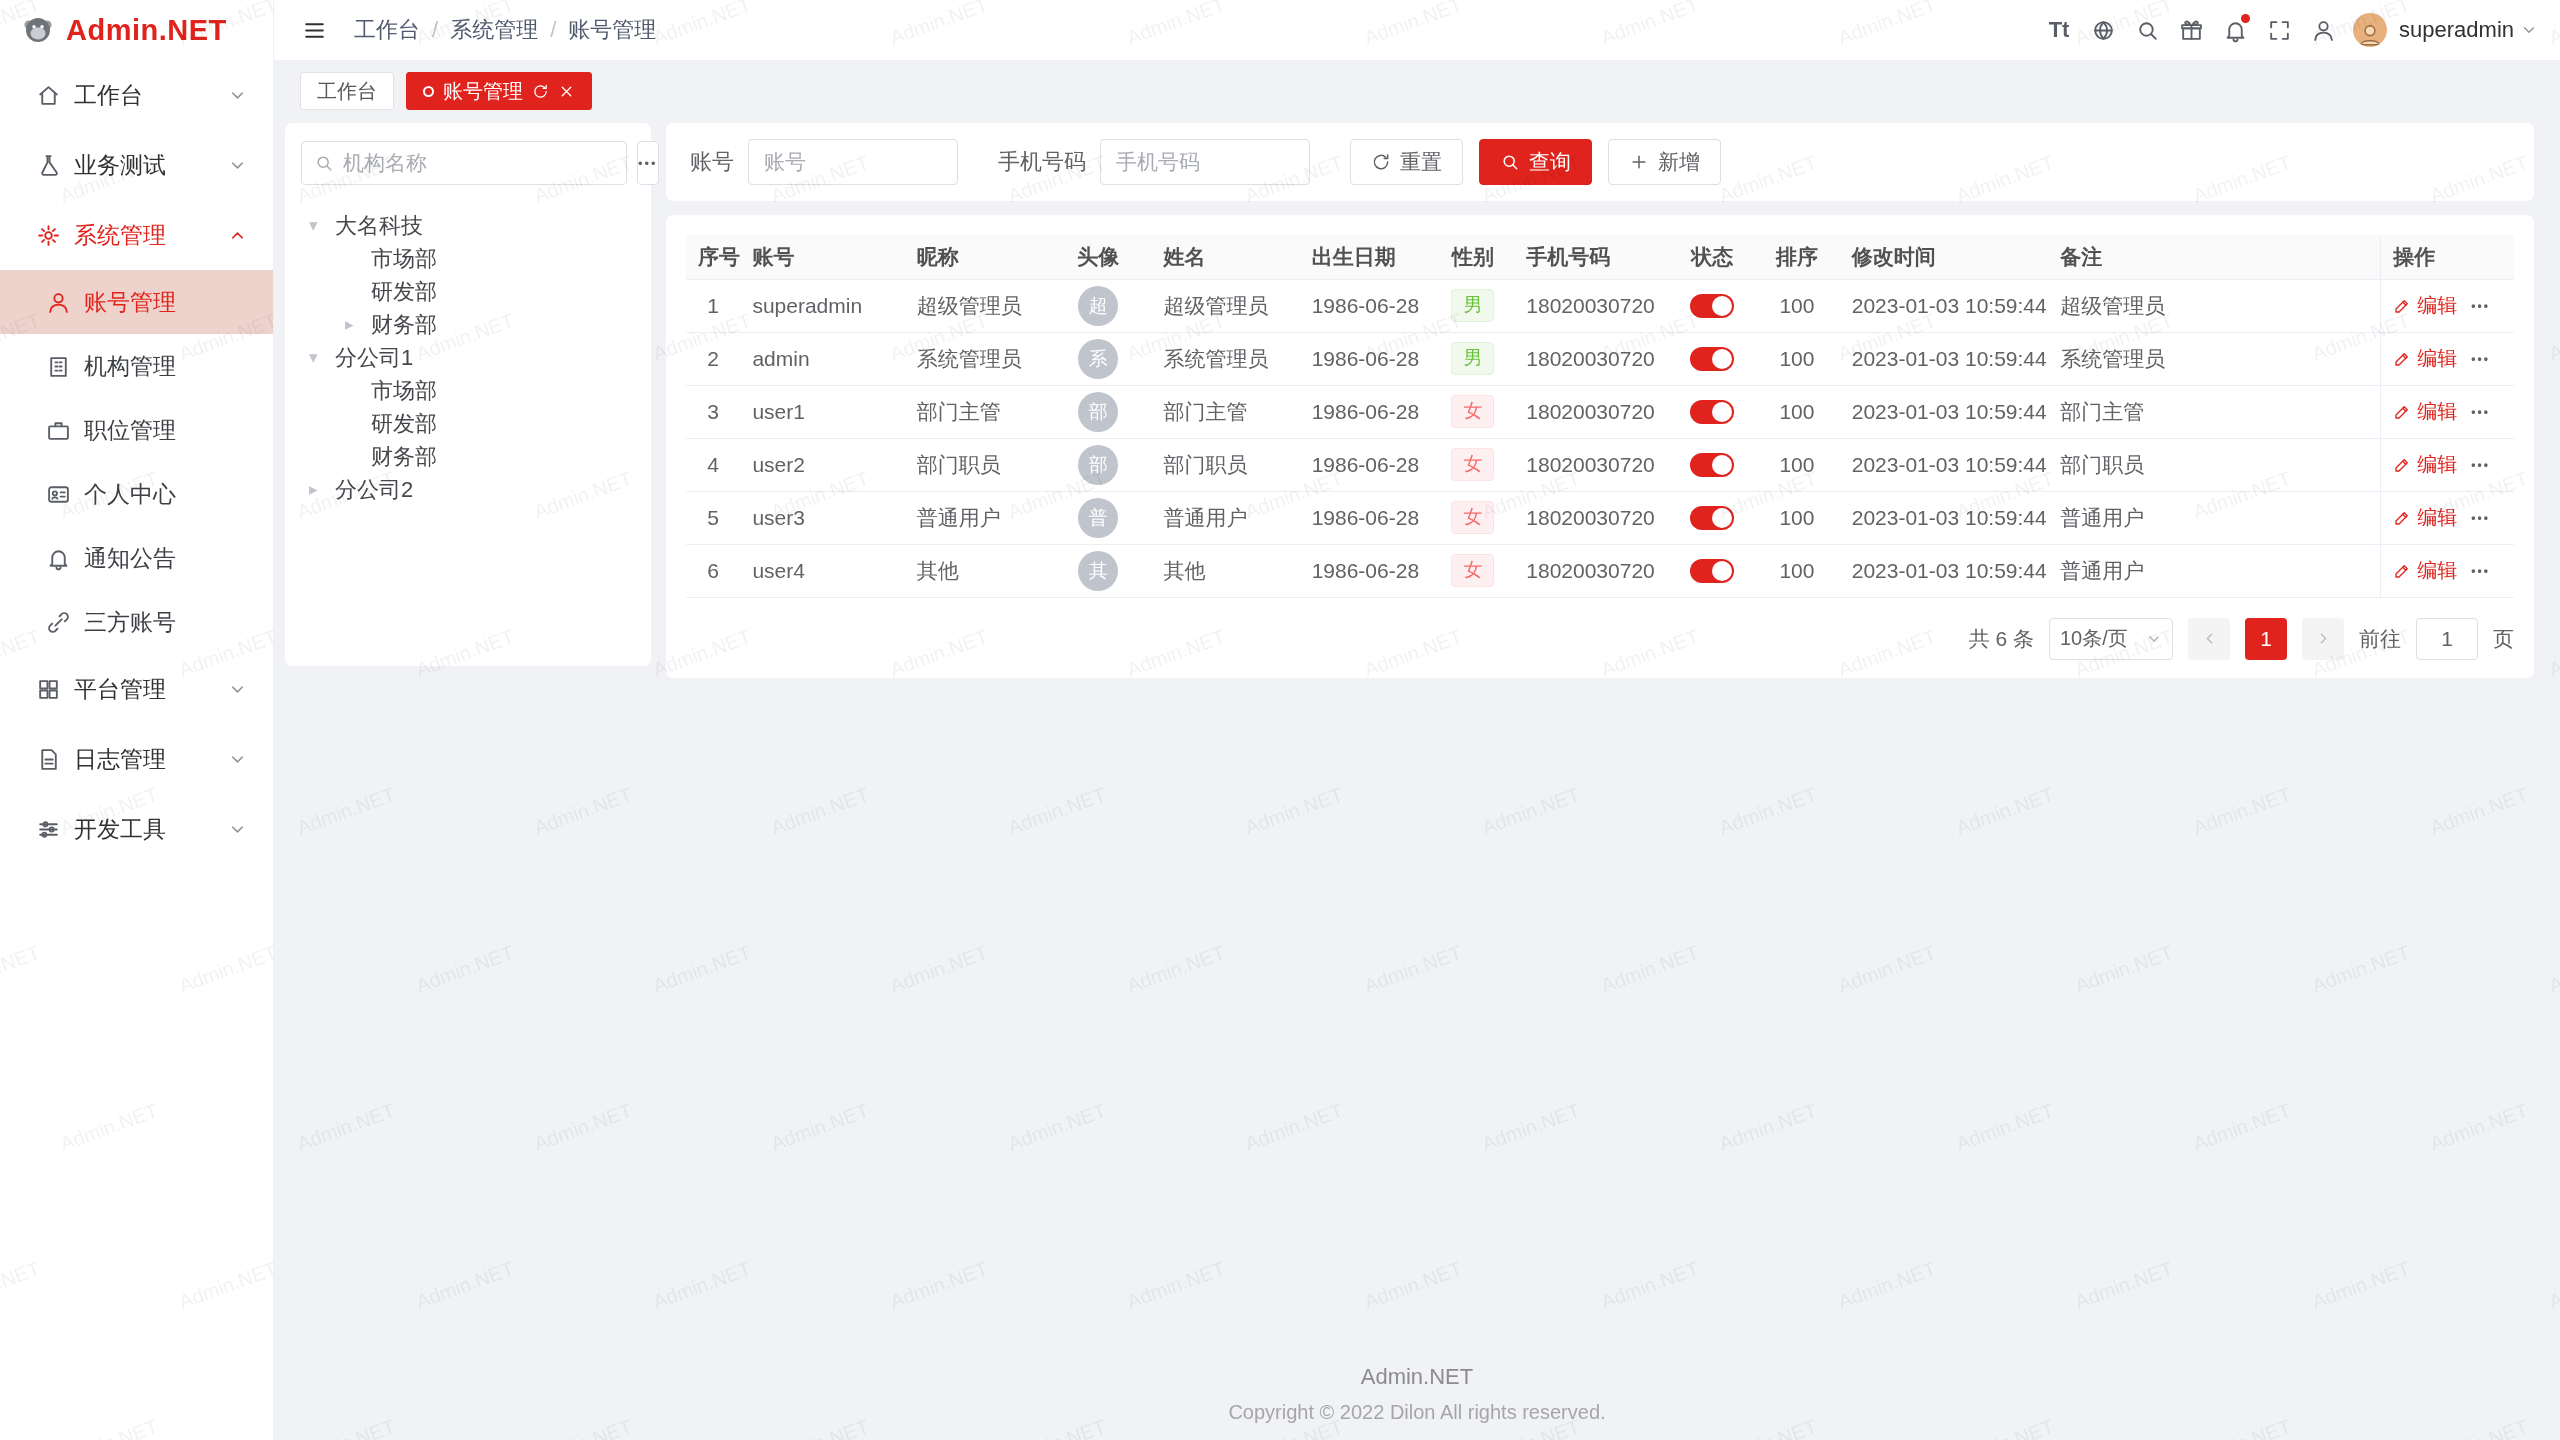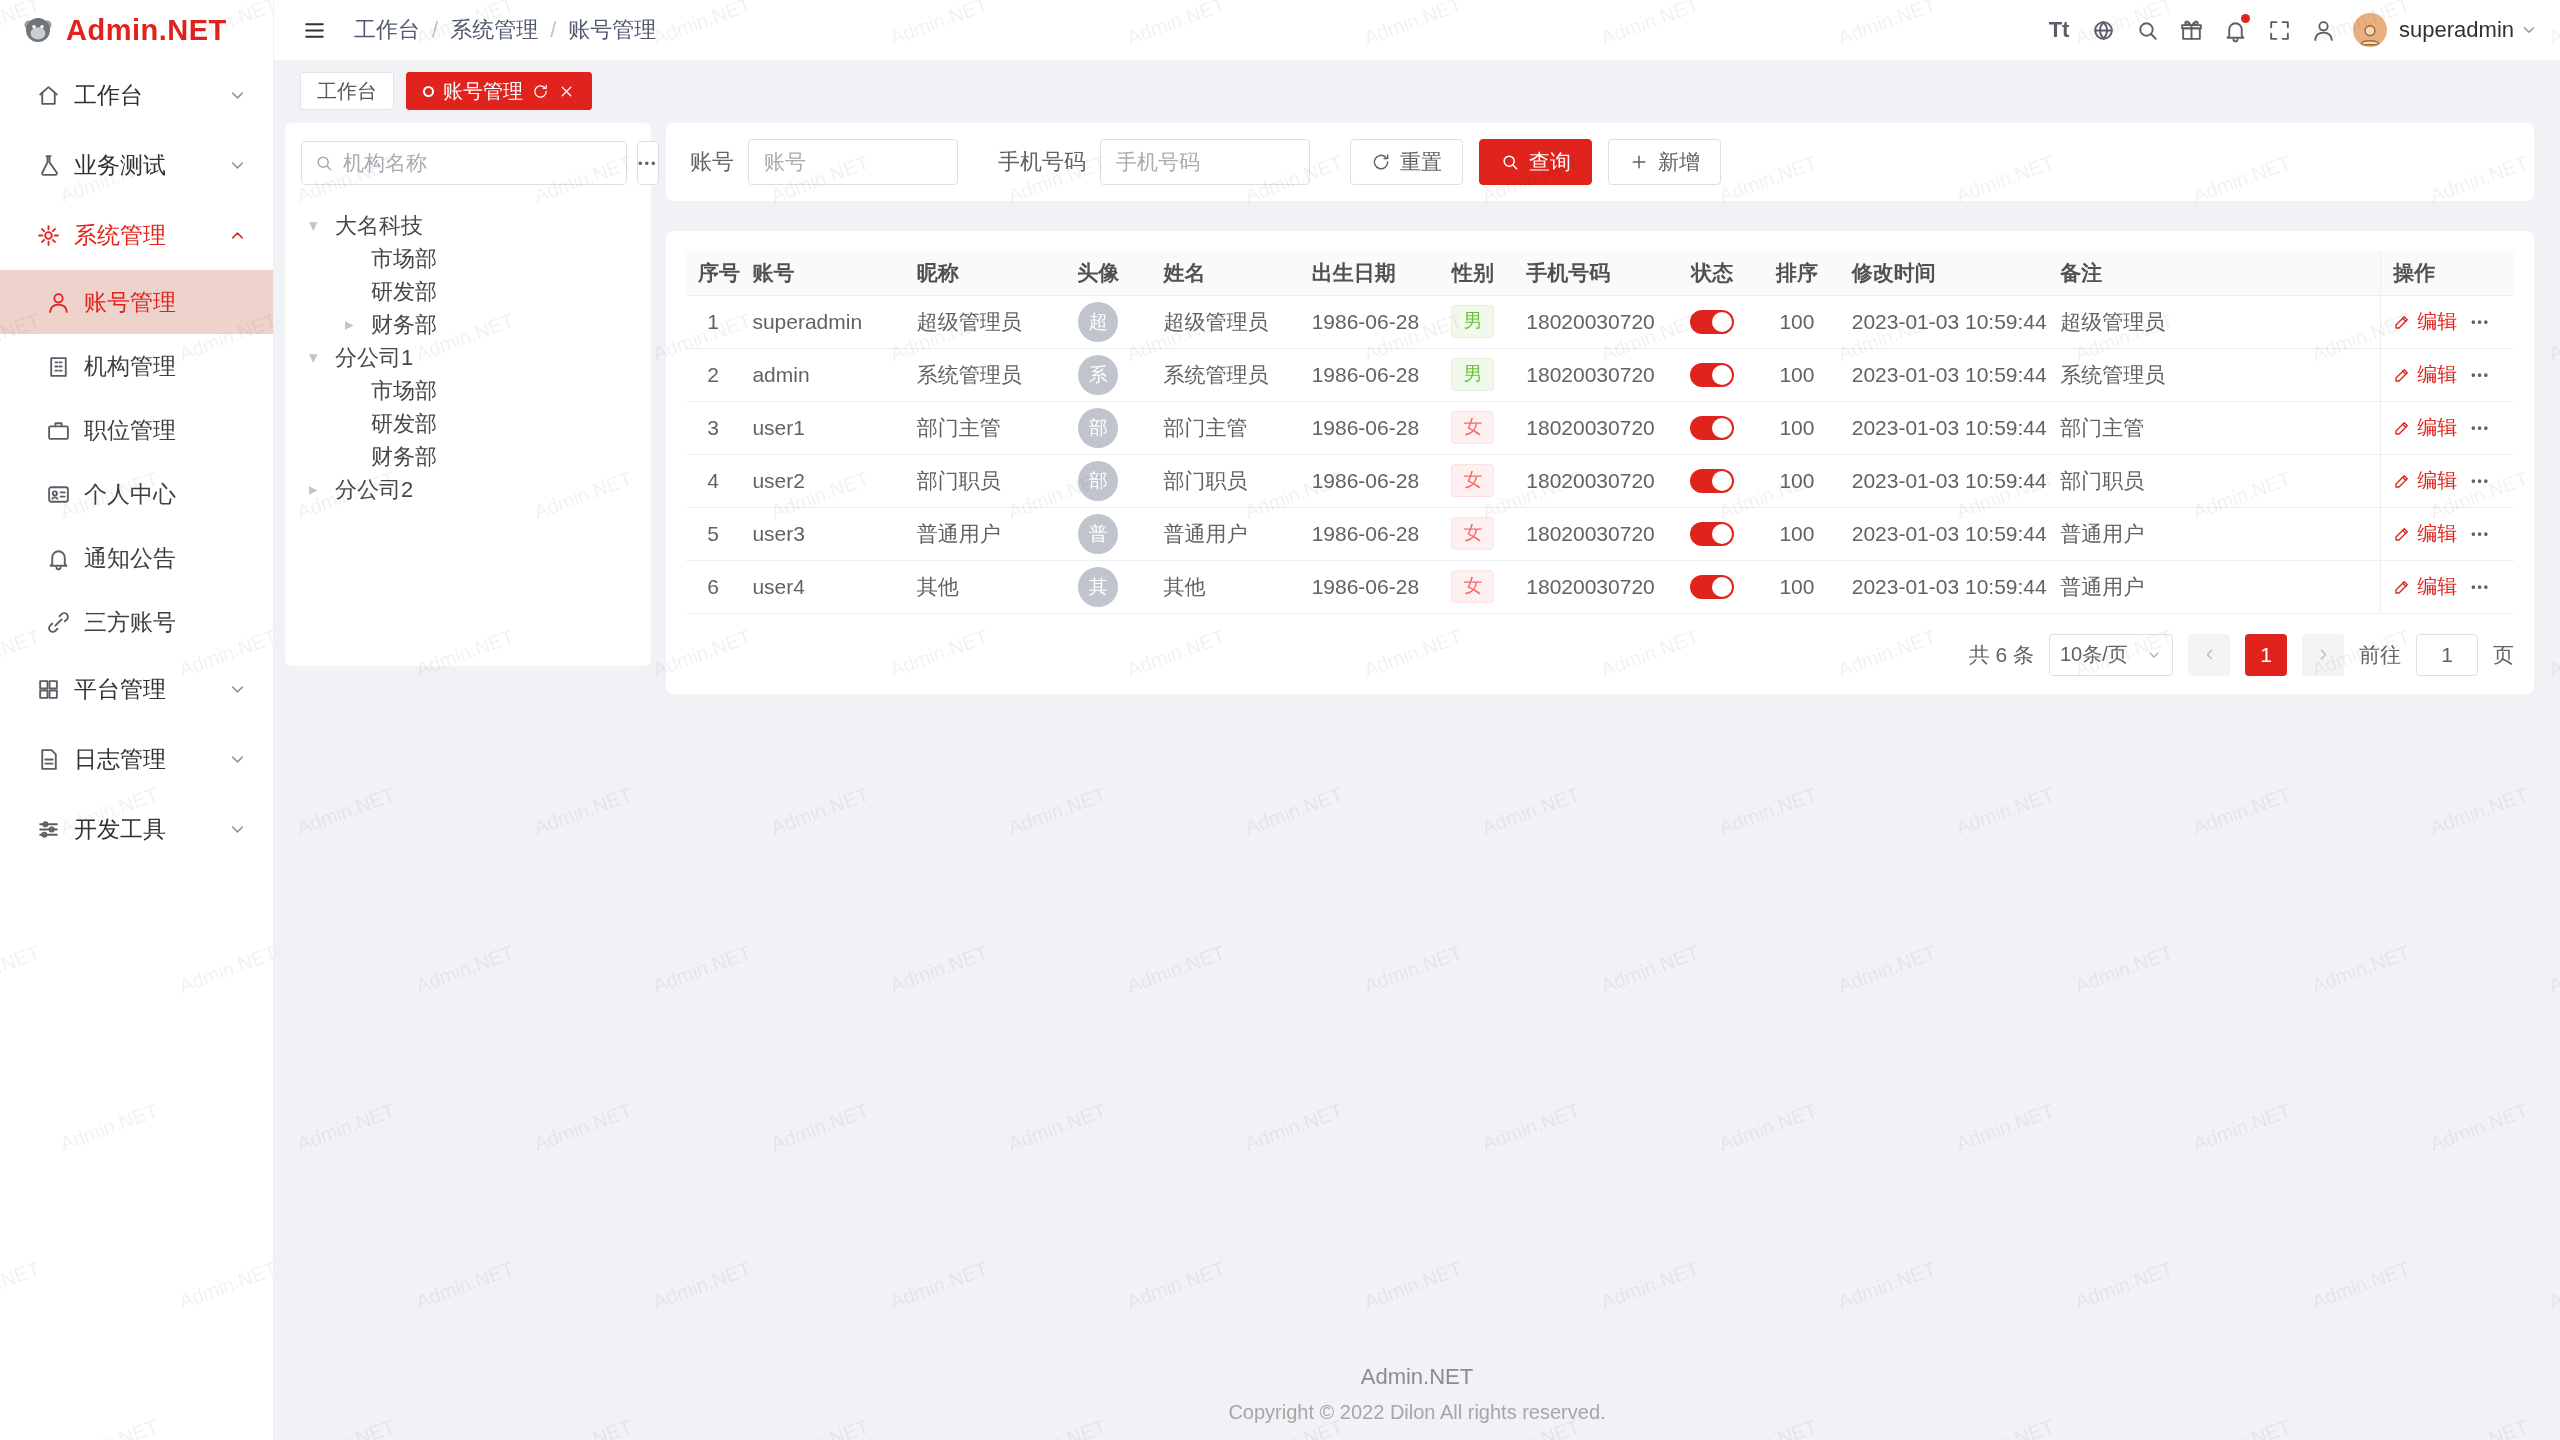--- a/index.html
+++ b/index.html
@@ -63,21 +63,21 @@
   .tree-search-row { display:flex; gap:10px; }
   .tree-search { flex:1; height:44px; border:1px solid #dcdfe6; border-radius:4px; display:flex; align-items:center; padding:0 12px; gap:9px; background:#fff; }
   .ts-icon { width:20px; height:20px; color:#a8abb2; flex:none; }
   .ts-input { border:none; outline:none; flex:1; min-width:0; font-size:21px; color:#606266; font-family:inherit; background:transparent; }
   .ts-input::placeholder { color:#a8abb2; }
   .more-btn { width:44px; height:44px; border:1px solid #dcdfe6; background:#fff; border-radius:4px; color:#606266; cursor:pointer; font-size:13px; letter-spacing:2px; }
   .tree { margin-top:24px; }
   .tree-item { height:33px; display:flex; align-items:center; font-size:22px; color:#44474b; cursor:pointer; }
   .tree-caret { width:26px; flex:none; color:#c0c4cc; font-size:17px; text-align:left; }
 
-  .right-col { flex:1; display:flex; flex-direction:column; gap:28px; min-width:0; }
+  .right-col { flex:1; display:flex; flex-direction:column; gap:12px; min-width:0; }
   .query-card { height:80px; display:flex; align-items:center; padding:0 24px; }
   .q-label { font-size:22px; color:#606266; margin-right:14px; white-space:nowrap; }
   .q-input { width:210px; height:46px; border:1px solid #dcdfe6; border-radius:4px; padding:0 15px; font-size:21px; color:#606266; font-family:inherit; outline:none; }
   .q-input::placeholder { color:#a8abb2; }
   .ml40 { margin-left:40px; } .ml16 { margin-left:16px; }
   .btn { height:46px; display:inline-flex; align-items:center; gap:9px; padding:0 20px; border-radius:4px; font-size:21px; font-family:inherit; cursor:pointer; border:1px solid #dcdfe6; background:#fff; color:#606266; white-space:nowrap; }
   .btn .ic { width:20px; height:20px; }
   .btn.primary { background:#e0231c; border-color:#e0231c; color:#fff; }
 
   .table-card { padding:20px 20px 18px; }

